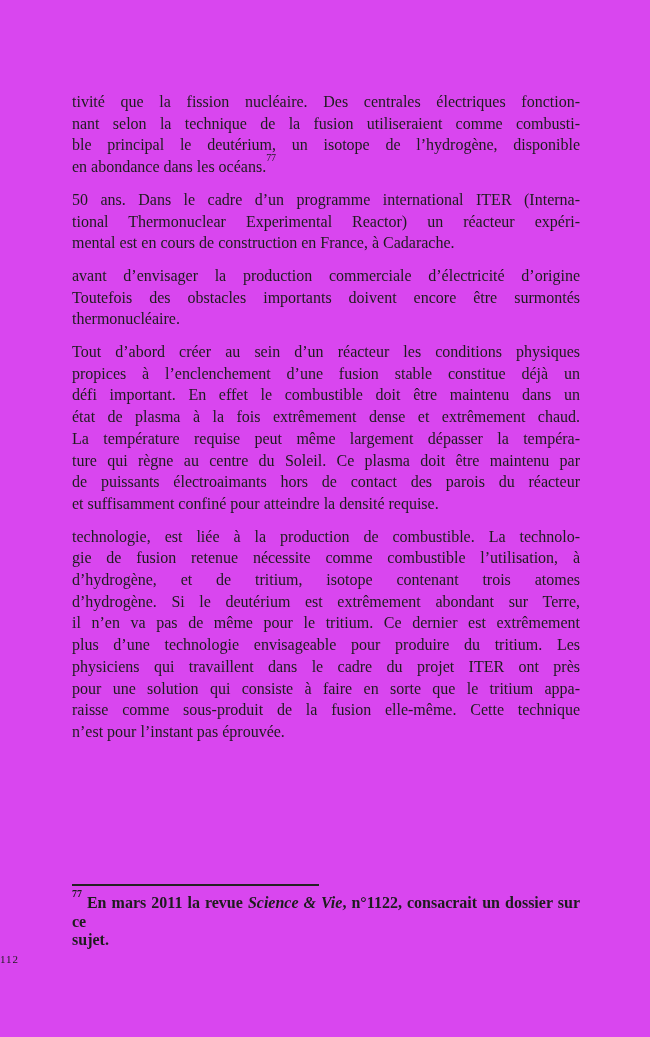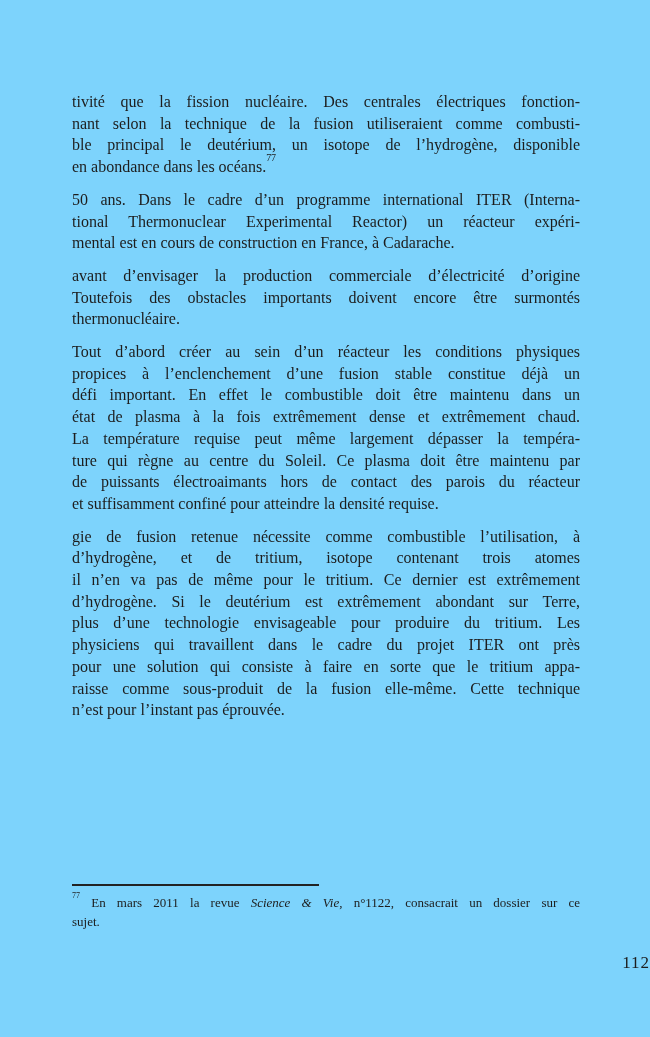--- a/index.html
+++ b/index.html
@@ -4,21 +4,21 @@
 <style>
   html, body {
     margin: 0;
     padding: 0;
     background: #ffffff;
   }
   .page {
     position: relative;
     width: 650px;
     height: 1037px;
-    background: #7dd3fc;
+    background: #d946ef;
     overflow: hidden;
     font-family: "Liberation Serif", "DejaVu Serif", serif;
     color: #1d1d1d;
   }
   .text-block {
     position: absolute;
     left: 72px;
     top: 91px;
     width: 508px;
     font-size: 16px;
@@ -50,30 +50,31 @@
     top: 884px;
     width: 247px;
     height: 0;
     border-top: 2px solid #222222;
   }
   .footnote {
     position: absolute;
     left: 72px;
     top: 894px;
     width: 508px;
-    font-size: 13px;
+    font-size: 16px;
     line-height: 18.5px;
+    font-weight: bold;
   }
   .page-number {
     position: absolute;
     left: 0;
     top: 953px;
     width: 650px;
-    text-align: right;
-    font-size: 17px;
+    text-align: left;
+    font-size: 11px;
     letter-spacing: 1px;
   }
 </style>
 </head>
 <body>
 
 <div class="page">
   <div class="text-block" id="body-text">
       <div class="paragraph">
         <div class="line"><span>tivité que la fission nucléaire. Des centrales électriques fonction-</span></div>
@@ -95,24 +96,25 @@
         <div class="line"><span>Tout d’abord créer au sein d’un réacteur les conditions physiques</span></div>
         <div class="line"><span>propices à l’enclenchement d’une fusion stable constitue déjà un</span></div>
         <div class="line"><span>défi important. En effet le combustible doit être maintenu dans un</span></div>
         <div class="line"><span>état de plasma à la fois extrêmement dense et extrêmement chaud.</span></div>
         <div class="line"><span>La température requise peut même largement dépasser la tempéra-</span></div>
         <div class="line"><span>ture qui règne au centre du Soleil. Ce plasma doit être maintenu par</span></div>
         <div class="line"><span>de puissants électroaimants hors de contact des parois du réacteur</span></div>
         <div class="line last"><span>et suffisamment confiné pour atteindre la densité requise.</span></div>
       </div>
       <div class="paragraph">
+        <div class="line"><span>technologie, est liée à la production de combustible.  La technolo-</span></div>
         <div class="line"><span>gie de fusion retenue nécessite comme combustible l’utilisation, à</span></div>
         <div class="line"><span>d’hydrogène, et de tritium, isotope contenant trois atomes</span></div>
+        <div class="line"><span>d’hydrogène. Si le deutérium est extrêmement abondant sur Terre,</span></div>
         <div class="line"><span>il n’en va pas de même pour le tritium. Ce dernier est extrêmement</span></div>
-        <div class="line"><span>d’hydrogène. Si le deutérium est extrêmement abondant sur Terre,</span></div>
         <div class="line"><span>plus d’une technologie envisageable pour produire du tritium. Les</span></div>
         <div class="line"><span>physiciens qui travaillent dans le cadre du projet ITER ont près</span></div>
         <div class="line"><span>pour une solution qui consiste à faire en sorte que le tritium appa-</span></div>
         <div class="line"><span>raisse comme sous-produit de la fusion elle-même. Cette technique</span></div>
         <div class="line last"><span>n’est pour l’instant pas éprouvée.</span></div>
       </div>
     </div>
   <div class="footnote-sep"></div>
   <div class="footnote" id="footnote">
       <div class="line"><sup class="marker">77</sup><span> En mars 2011 la revue </span><i class="italic">Science &amp; Vie</i><span>, n°1122, consacrait un dossier sur ce</span></div>

